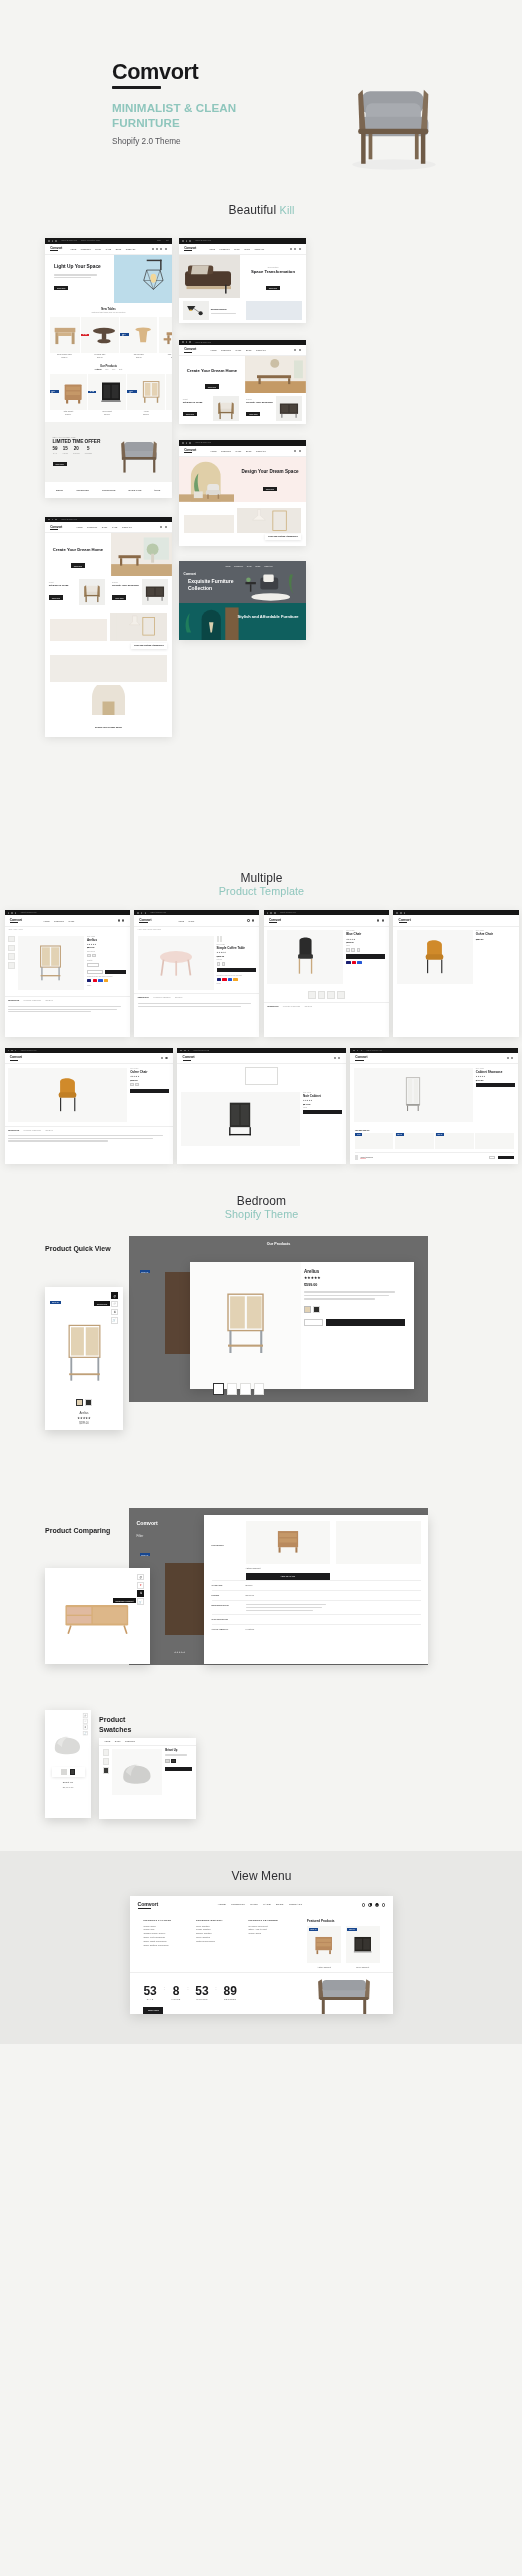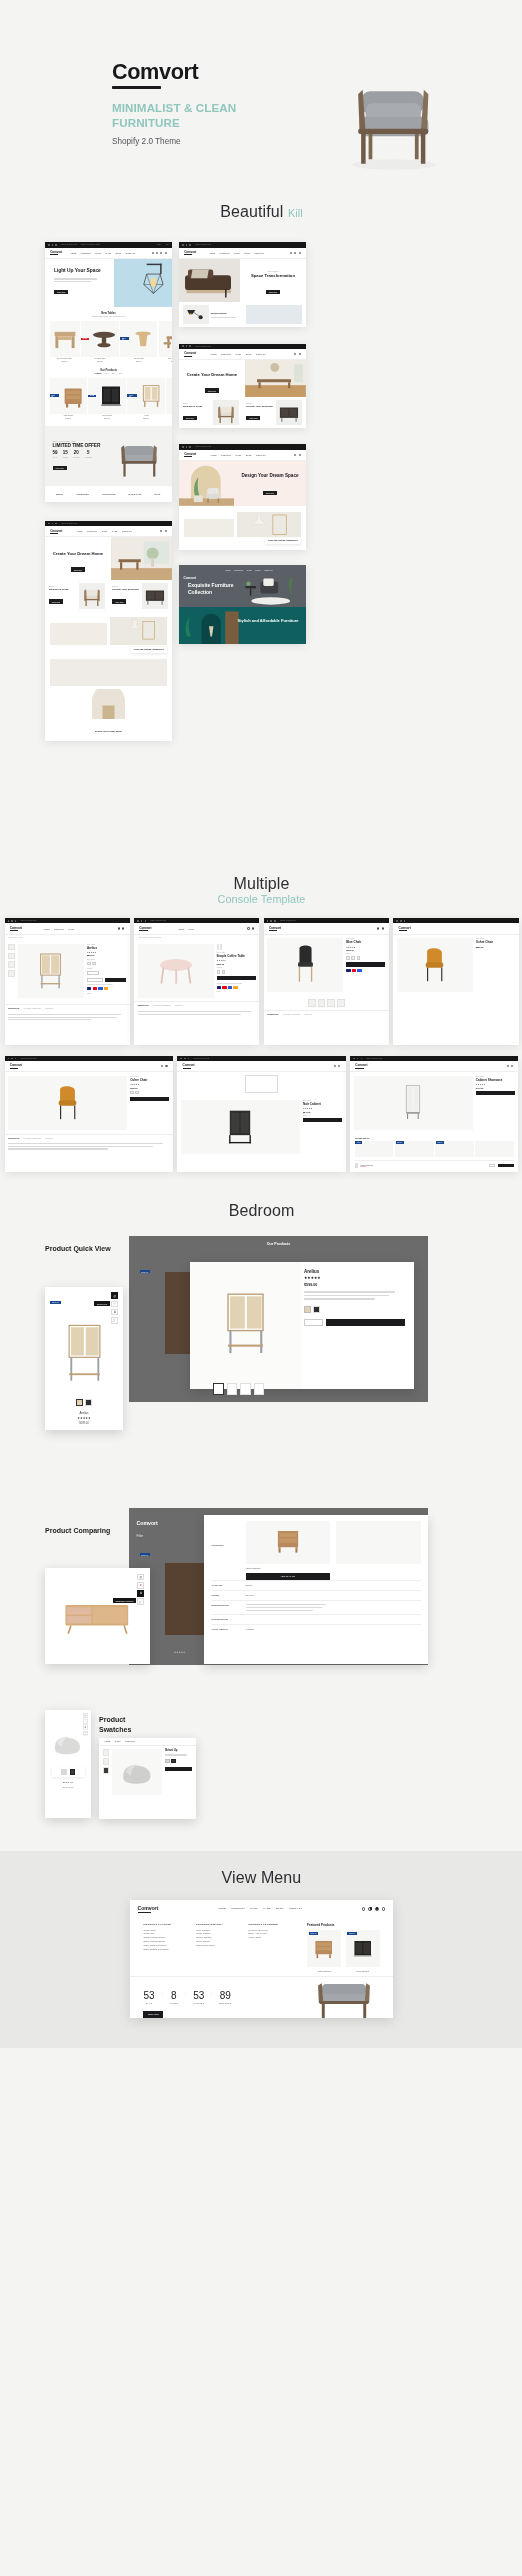--- a/index.html
+++ b/index.html
@@ -25,21 +25,21 @@
   }
   .hero-tag {
     margin-top: 10.5px; font-size: 11.6px; font-weight: bold;
     color: #8fc6bd; line-height: 1.32; letter-spacing: 0.1px;
   }
   .hero-sub { margin-top: 6.7px; font-size: 8.2px; color: #55555a; }
   .hero-chair { position: absolute; left: 340px; top: 60px; width: 105px; height: 108px; }
 
   
   .sec-title { text-align: center; }
-  .sec-title .l1 { font-size: 16px; color: #2f2f33; letter-spacing: 0.1px; }
+  .sec-title .l1 { font-size: 12px; color: #2f2f33; letter-spacing: 0.1px; }
   .sec-title .l2 { font-size: 10.8px; color: #8fc6bd; letter-spacing: 0.1px; }
   .sec-title.inline .l1, .sec-title.inline .l2 { display: inline; }
 
   
   .mock { background: #fff; box-shadow: 0 2.2px 9px rgba(0,0,0,.10); position: relative; overflow: hidden; }
   .topbar { background: #161616; height: 5.2px; display: flex; align-items: center; padding: 0 3px; gap: 2.2px; }
   .dot { width: 1.5px; height: 1.5px; border-radius: 50%; background: #6c6c6c; }
   .tbtxt { font-size: 1.3px; color: #8d8d8d; margin-left: 2.2px; letter-spacing: 0.1px; }
   .tbright { margin-left: auto; display: flex; gap: 3px; }
   .navbar { height: 11.2px; display: flex; align-items: center; padding: 0 5.2px; border-bottom: 0.7px solid #eee; background: #fff; }
@@ -159,21 +159,21 @@
   .featured { margin-left: auto; }
   .featured h6 { font-size: 3.1px; font-weight: bold; color: #1d1d1f; margin-bottom: 3px; }
   .fprods { display: flex; gap: 4.5px; }
   .fprod { width: 34px; }
   .fprod .box { height: 37px; background: #f6f6f4; position: relative; display: flex; align-items: center; justify-content: center; }
   .fprod .box .badge { position: absolute; left: 1.5px; top: 1.5px; font-size: 1.9px; }
   .fprod .cap { font-size: 2.2px; color: #5e5e5e; text-align: center; margin-top: 2.2px; }
   .mega-bottom { display: flex; align-items: flex-end; border-top: 0.7px solid #eee; padding: 4.5px 13.4px 0; height: 42px; }
   .mcd { display: flex; gap: 6.7px; align-items: flex-start; }
   .mcd .u { text-align: center; }
-  .mcd .n { font-size: 10px; font-weight: normal; color: #1a1a1c; line-height: 1; }
+  .mcd .n { font-size: 12px; font-weight: bold; color: #1a1a1c; line-height: 1; }
   .mcd .l { font-size: 2.2px; color: #6d6d6d; letter-spacing: 0.2px; margin-top: 1.5px; }
   .mcd .sep { font-size: 5.2px; color: #bbb; padding-top: 0.7px; }
   .shopnow { background: #1b1b1d; color: #fff; font-size: 2.4px; padding: 1.9px 4.5px; display: inline-block; margin-top: 5.2px; }
 
   svg { display: block; }
 </style>
 </head>
 <body>
 
 <div class="page">
@@ -763,21 +763,21 @@
             <rect x="62" y="6" width="18" height="44" fill="#7a5d3e"></rect>
           </svg>
           <h4>Stylish and Affordable Furniture</h4>
         </div>
       </div>
     </div>
   </div>
 
   <div class="sec-title" style="padding-top:7.5px;">
     <div class="l1">Multiple</div>
-    <div class="l2">Console Template</div>
+    <div class="l2">Product Template</div>
   </div>
 
   <div id="tpl-wrap" style="margin-top:13.4px;">
     <div class="tpl-row">
 
       <div class="tpl mock">
         <div class="topbar">
           <span class="dot"></span>
             <span class="dot"></span>
             <span class="dot"></span>
@@ -1154,20 +1154,21 @@
             <div class="qtybox" style="width:6.7px;height:3.7px"></div>
             <div style="background:#1b1b1d;width:16.4px;height:3.7px"></div>
           </div>
         </div>
       </div>
     </div>
   </div>
 
   <div class="sec-title" style="padding-top:30px;">
     <div class="l1">Bedroom</div>
+    <div class="l2">Shopify Theme</div>
   </div>
 
   <div style="position:relative;height:224px;margin-top:13.4px;">
     <div class="feat-label" style="position:absolute;left:45px;top:10.5px;width:67px;">Product Quick View</div>
     <div class="dark-panel" style="position:absolute;left:129px;top:3px;width:299px;height:166px;">
       <div style="text-align:center;font-size:3.7px;font-weight:bold;color:#fff;padding-top:6px">Our Products</div>
       <div style="position:absolute;left:10.5px;top:25.4px"><span class="badge" style="font-size:2.2px">New In</span></div>
       <div style="position:absolute;left:36px;top:36px;width:63px;height:82px;background:#5a4434"></div>
       <div class="card-float" style="left:61px;top:25.4px;width:224px;height:127px;">
         <div style="display:flex;height:100%;">

